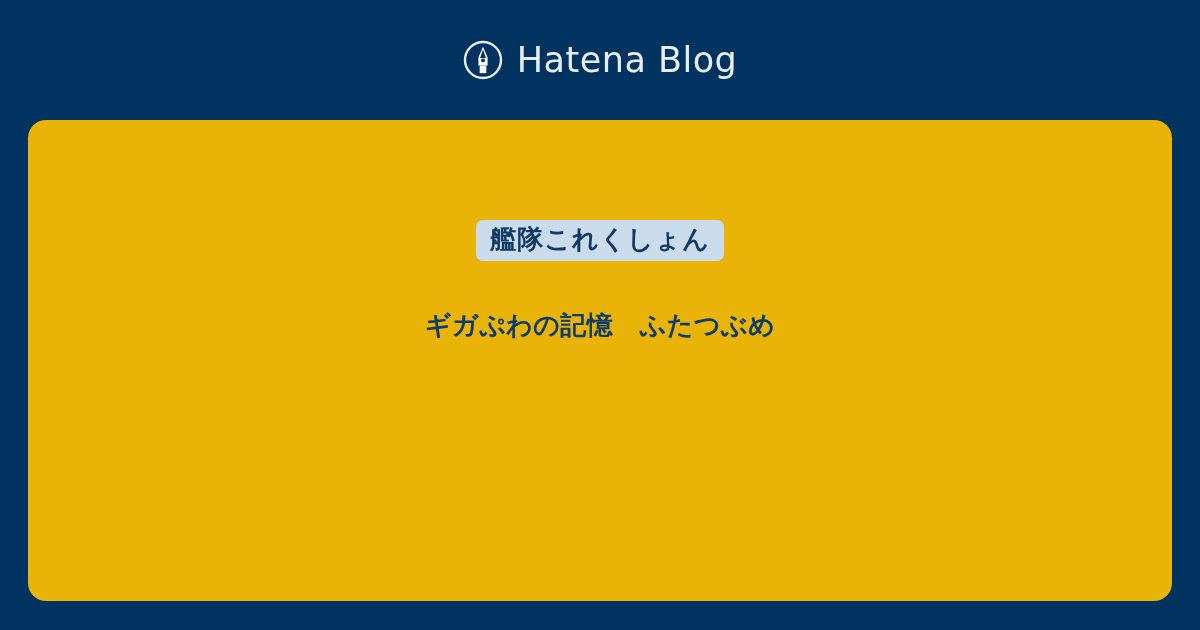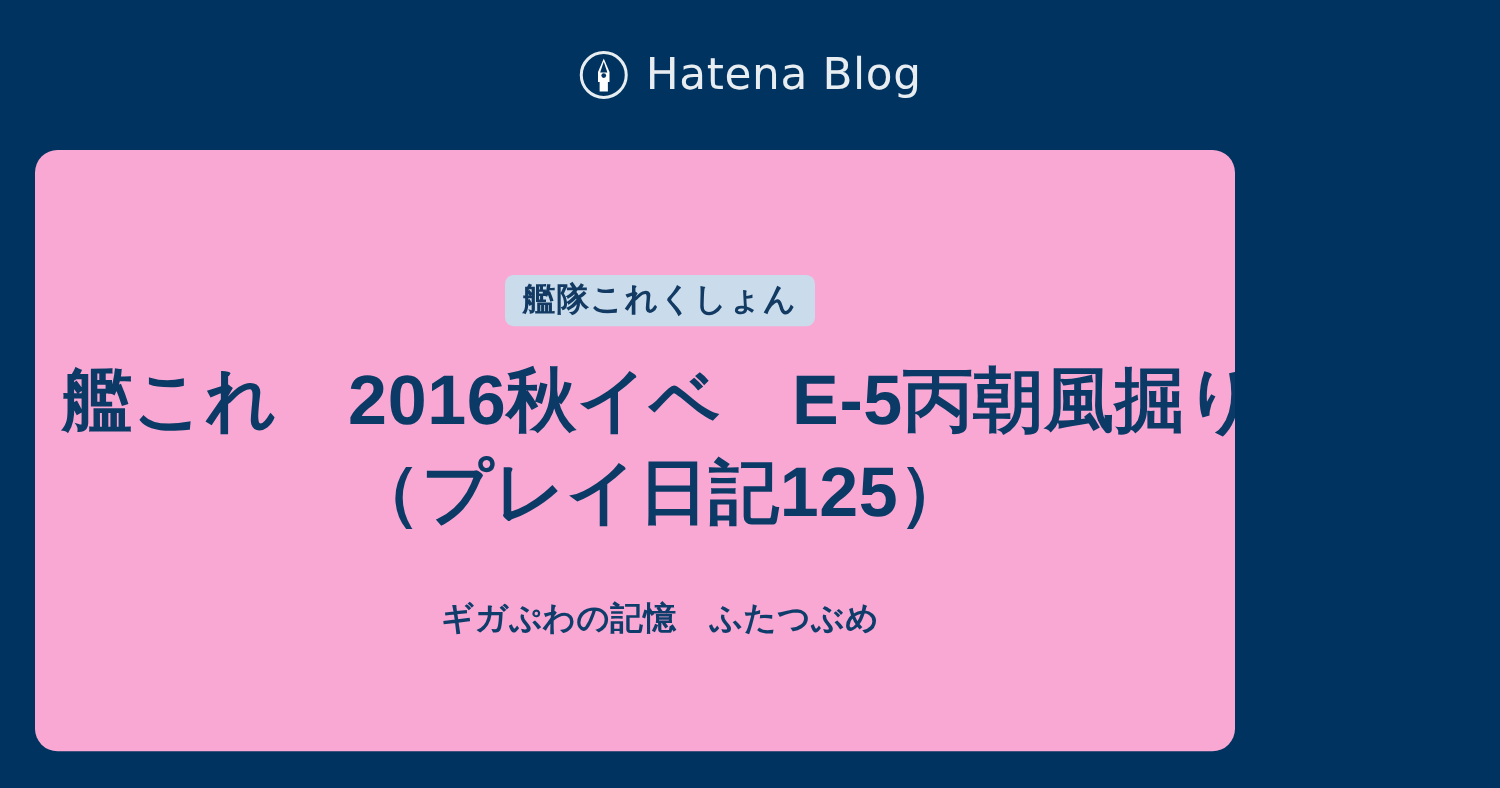--- a/index.html
+++ b/index.html
@@ -49,23 +49,23 @@
     letter-spacing: 0.5px;
     white-space: nowrap;
     font-family: "DejaVu Sans", "Liberation Sans", sans-serif;
   }
 
   
   .entry-card {
     position: absolute;
     left: 28px;
     top: 120px;
-    width: 960px;
+    width: 1144px;
     height: 481px;
-    background: #f9a8d4;
+    background: #eab308;
     border-radius: 18px;
     box-sizing: border-box;
     display: flex;
     flex-direction: column;
     align-items: center;
     justify-content: flex-start;
     overflow: hidden;
   }
 
   .card-inner {
@@ -132,20 +132,19 @@
       </svg>
     </span>
     <span class="brand-name">Hatena Blog</span>
   </div>
 
   <div class="entry-card">
     <div class="card-inner">
 
       <span class="category-tag">艦隊これくしょん</span>
 
-      <h1 class="entry-title">艦これ　2016秋イベ　E-5丙朝風掘り（プレイ日記125）</h1>
 
       <div class="blog-name">ギガぷわの記憶　ふたつぶめ</div>
 
     </div>
   </div>
 
 </div>
 
 </body></html>

